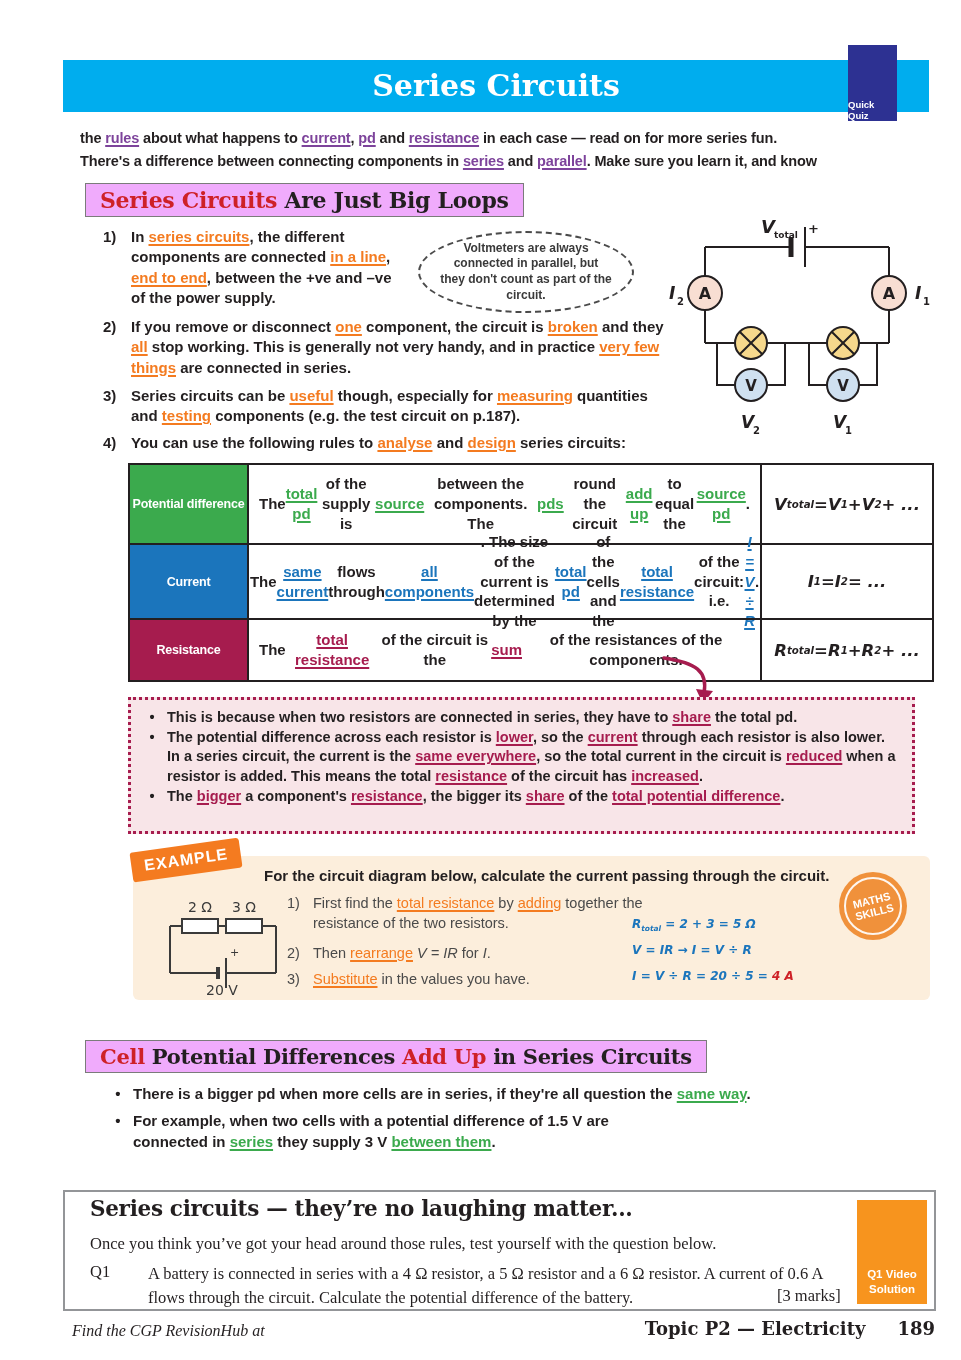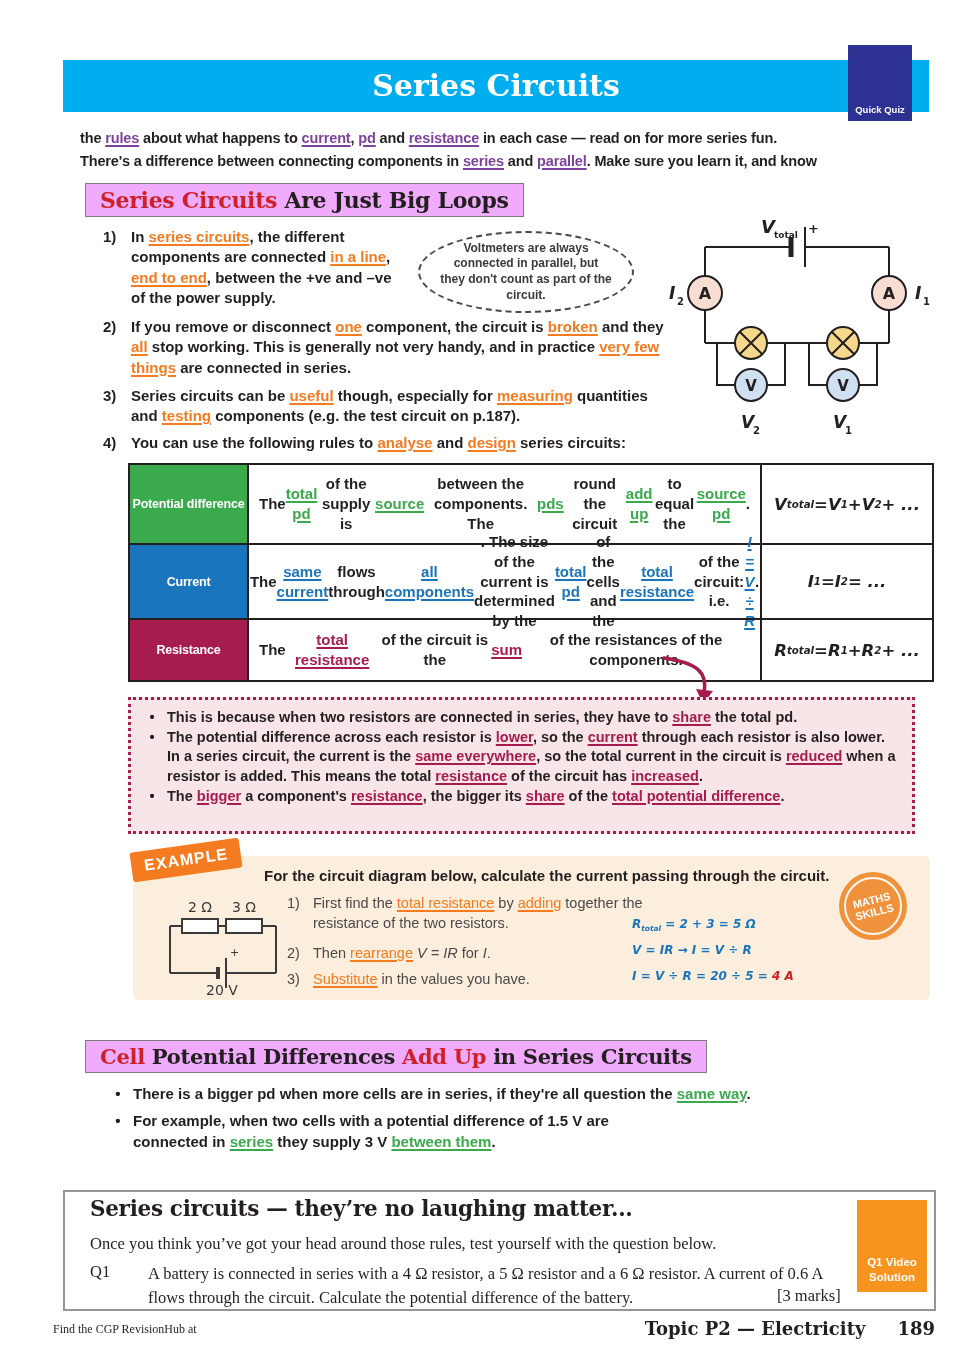--- a/index.html
+++ b/index.html
@@ -10,22 +10,22 @@
   .seg-u{color:var(--acc);text-decoration:underline;text-decoration-thickness:1.5px;text-underline-offset:2px;}
   .seg-iu{font-style:italic;color:var(--acc);text-decoration:underline;text-decoration-thickness:1.5px;text-underline-offset:2px;}
   .seg-i{font-style:italic;}
   .seg-red{color:#CE2127;}
   .seg-sub{font-size:0.62em;vertical-align:-0.35em;}
 
   
   .hdr{position:absolute;left:63px;top:60px;width:866px;height:52px;}
   .hdr-title{width:100%;text-align:center;line-height:52px;font-family:"DejaVu Serif",serif;
              font-weight:bold;font-size:30px;color:#fff;}
-  .qq{position:absolute;left:848px;top:45px;width:64px;height:76px;color:#fff;z-index:3;
-      display:flex;align-items:flex-end;justify-content:center;padding-bottom:6px;box-sizing:border-box;
+  .qq{position:absolute;left:848px;top:45px;width:49px;height:76px;color:#fff;z-index:3;
+      display:flex;align-items:flex-end;justify-content:center;padding-bottom:0;box-sizing:border-box;
       font-weight:bold;font-size:9.5px;cursor:pointer;}
 
   .intro{position:absolute;left:80px;top:127px;--acc:#7D439B;font-weight:bold;font-size:14.5px;
          line-height:1.6;letter-spacing:-0.15px;white-space:nowrap;}
 
   .shead{position:absolute;background:#f0abfc;border:1.5px solid #7B7B7B;padding:3px 14px;
          font-family:"DejaVu Serif",serif;font-weight:bold;white-space:nowrap;letter-spacing:-0.3px;}
   #heading1{left:85px;top:183px;font-size:22px;}
   #heading2{left:85px;top:1040px;font-size:21px;}
 
@@ -89,27 +89,27 @@
 
   .bottom-box{position:absolute;left:63px;top:1190px;width:873px;height:121px;box-sizing:border-box;
               border:2px solid #939598;font-family:"Liberation Serif",serif;}
   .bb-heading{position:absolute;left:25px;top:4px;font-family:"DejaVu Serif",serif;font-weight:bold;
               font-size:21.5px;letter-spacing:-0.3px;}
   .bb-intro{position:absolute;left:25px;top:42px;font-size:16.5px;}
   .bb-q{position:absolute;left:25px;top:70px;display:flex;font-size:16.5px;}
   .bb-qlabel{width:58px;flex:none;}
   .bb-qtext{width:700px;line-height:1.45;}
   .bb-marks{position:absolute;left:712px;top:94px;font-size:16.5px;}
-  .video-tab{position:absolute;left:792px;top:8px;width:70px;height:92px;color:#fff;cursor:pointer;
+  .video-tab{position:absolute;left:792px;top:8px;width:70px;height:104px;color:#fff;cursor:pointer;
              font-family:"Liberation Sans",sans-serif;font-weight:bold;font-size:11.5px;text-align:center;
              display:flex;align-items:flex-end;justify-content:center;padding-bottom:8px;box-sizing:border-box;
              line-height:1.25;}
 
-  .footer-left{position:absolute;left:53px;top:1322px;font-family:"Liberation Serif",serif;
-               font-size:12px;}
+  .footer-left{position:absolute;left:72px;top:1322px;font-family:"Liberation Serif",serif;
+               font-style:italic;font-size:16px;}
   .footer-right{position:absolute;right:26px;top:1318px;font-family:"DejaVu Serif",serif;
                 font-weight:bold;font-size:18px;display:flex;gap:32px;}
 </style>
 </head>
 <body>
 
 <div id="page">
 
   <div class="hdr" style="background-color: rgb(0, 173, 238);">
     <div class="hdr-title">Series Circuits</div>

